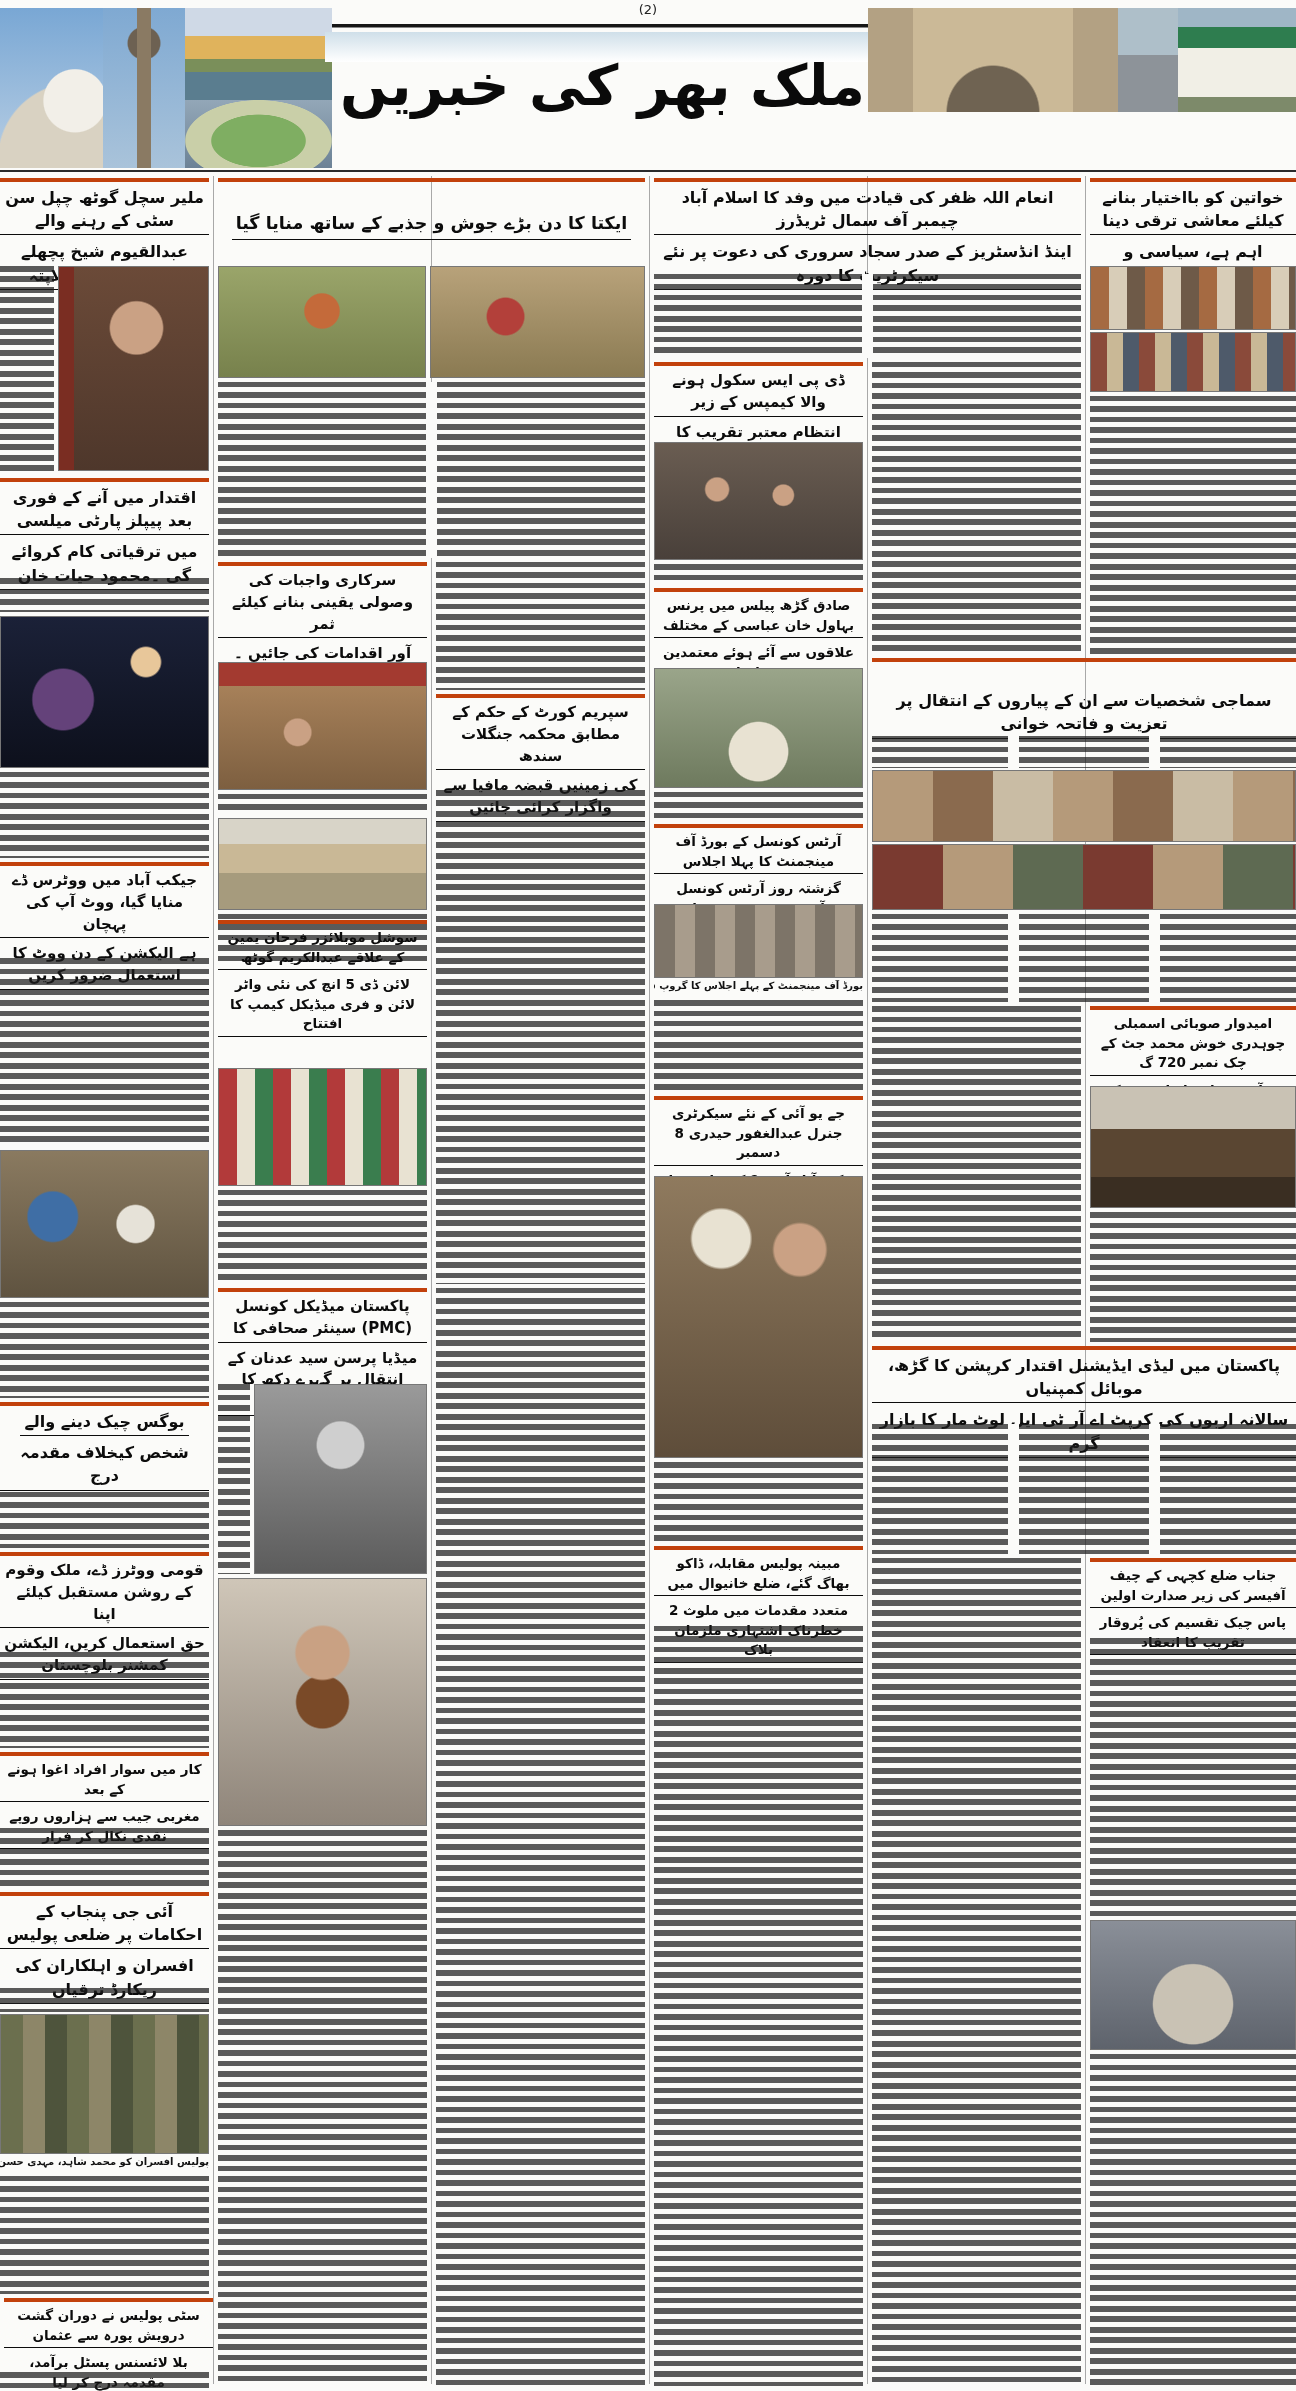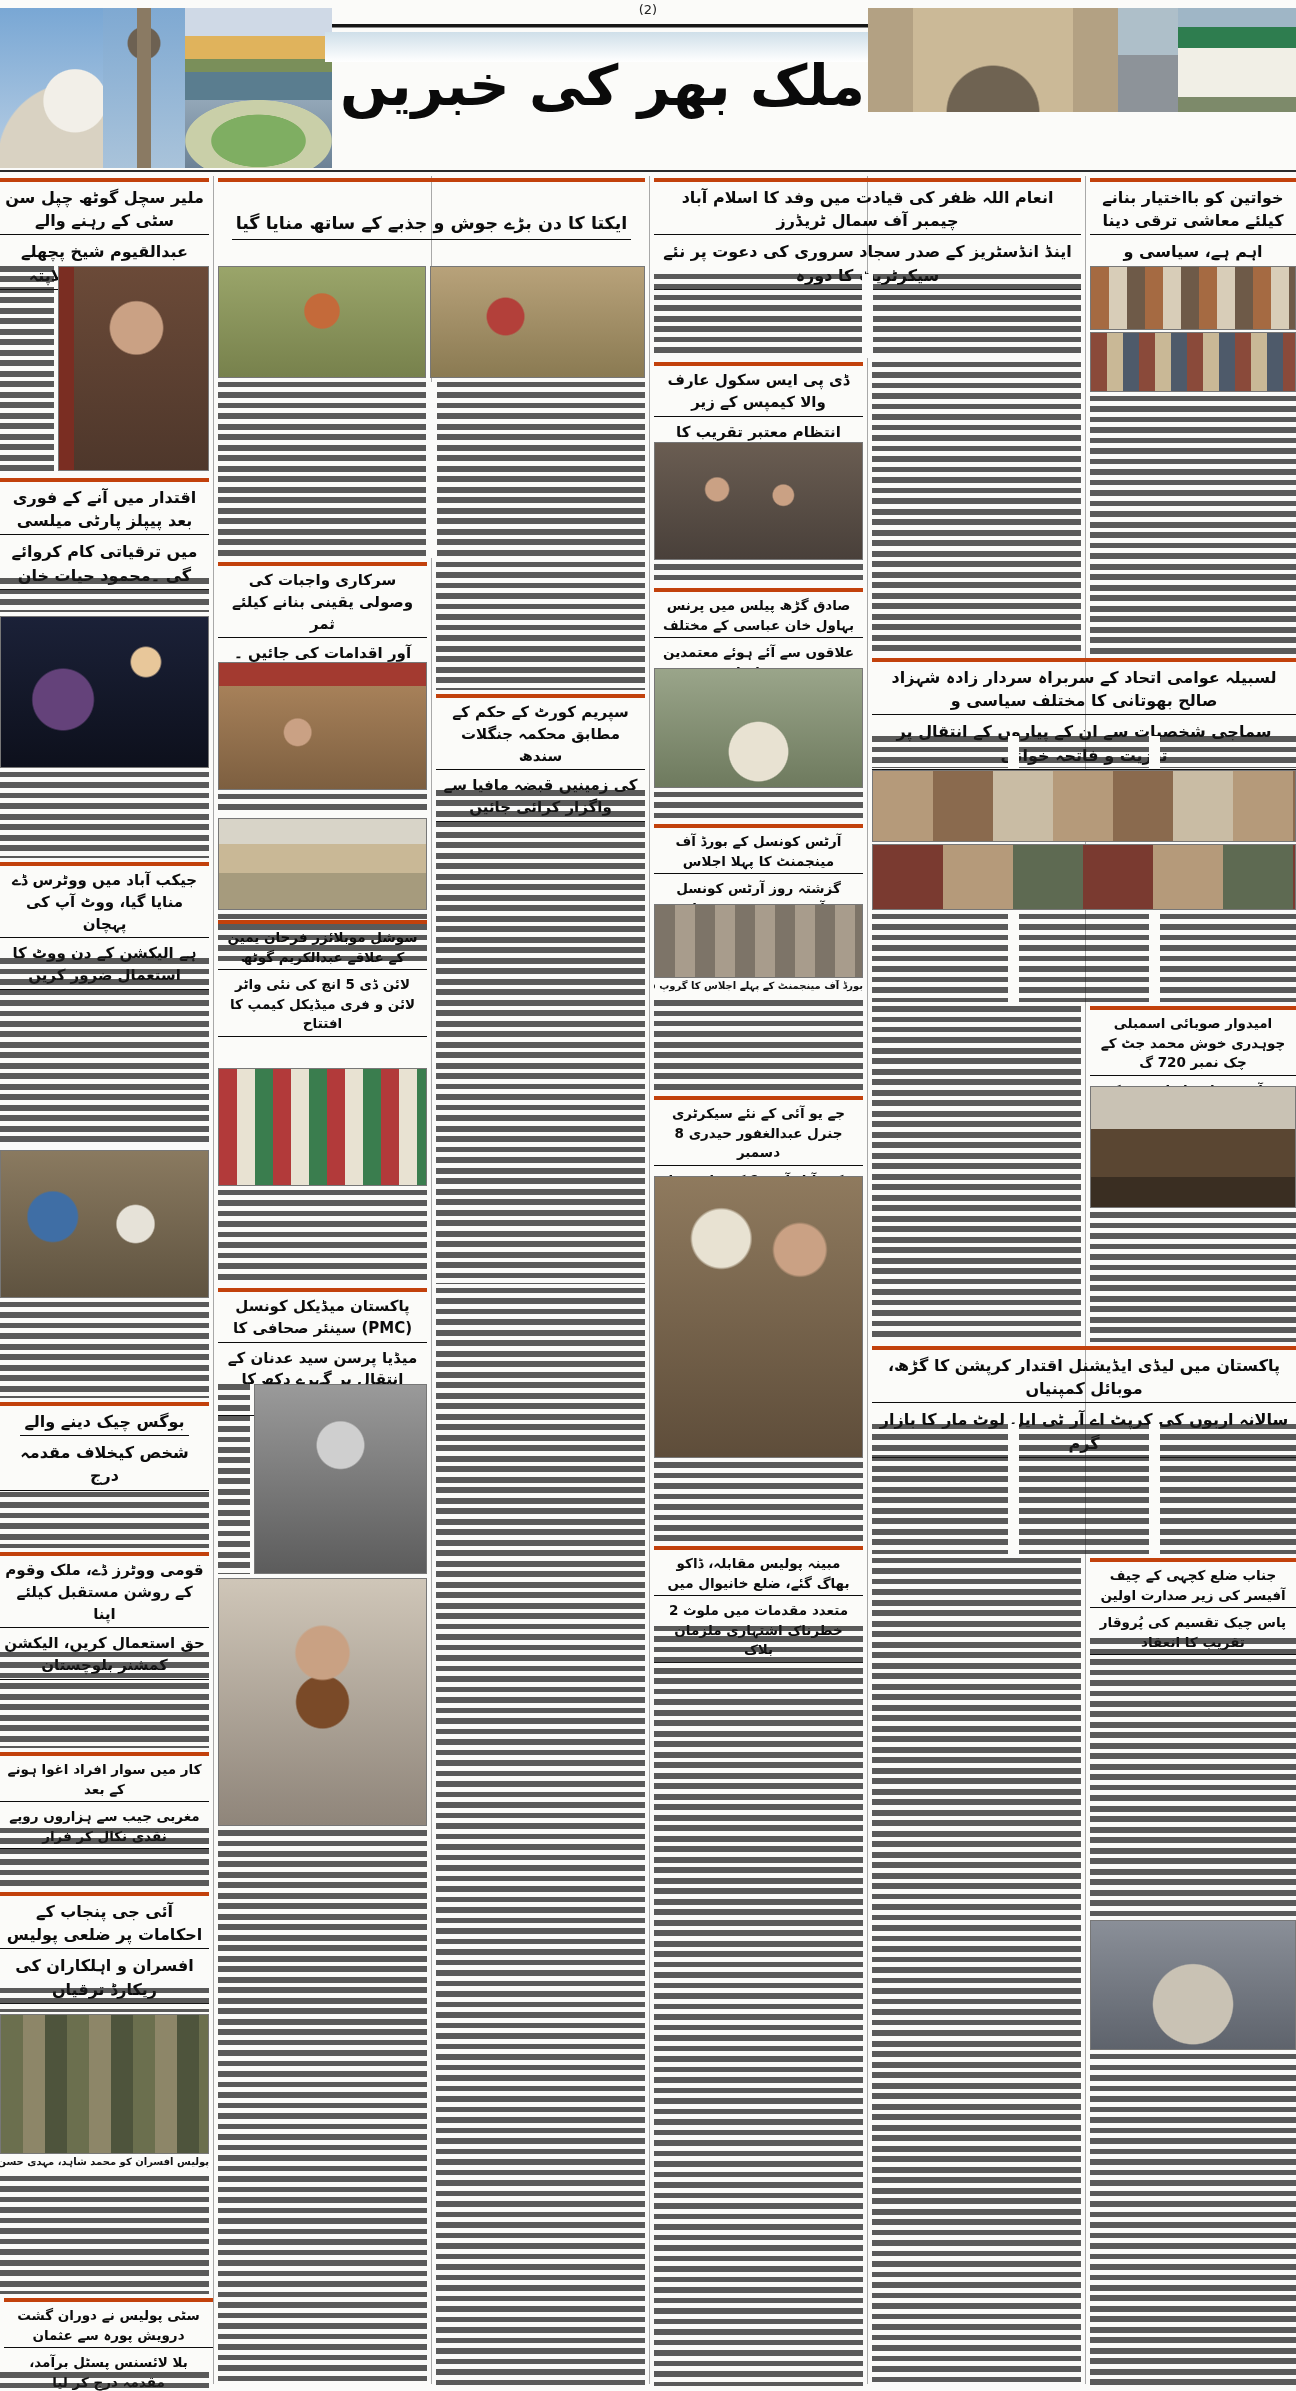--- a/index.html
+++ b/index.html
@@ -294,21 +294,21 @@
 <div class="ab gk" id="c3g1"></div>
 <div class="ab gk" id="c3g2"></div>
 
 <div class="ab story hl f16" id="s14h">
   <span class="l">انعام اللہ ظفر کی قیادت میں وفد کا اسلام آباد چیمبر آف سمال ٹریڈرز</span><br>
   <span class="l">اینڈ انڈسٹریز کے صدر سجاد سروری کی دعوت پر نئے سیکرٹریٹ کا دورہ</span>
 </div>
 <div class="ab gk c2" id="s14g"></div>
 
 <div class="ab story hl f15" id="s15h">
-  <span class="l">ڈی پی ایس سکول عارف والا کیمپس کے زیر</span><br>
+  <span class="l">ڈی پی ایس سکول ہونے والا کیمپس کے زیر</span><br>
   <span class="l">انتظام معتبر تقریب کا انعقاد کیا گیا</span>
 </div>
 <div class="ab ph" id="s15p"></div>
 <div class="ab gk" id="s15g"></div>
 
 <div class="ab story hl f14" id="s16h">
   <span class="l">صادق گڑھ پیلس میں پرنس بہاول خان عباسی کے مختلف</span><br>
   <span class="l">علاقوں سے آئے ہوئے معتمدین سے ملاقات</span>
 </div>
 <div class="ab ph" id="s16p"></div>
@@ -338,21 +338,21 @@
 <div class="ab story hl f16" id="s20h">
   <span class="l">خواتین کو بااختیار بنانے کیلئے معاشی ترقی دینا</span><br>
   <span class="l">اہم ہے، سیاسی و سماجی رہنما ورسل سوسائٹی</span>
 </div>
 <div class="ab ph" id="s20pa"></div>
 <div class="ab ph" id="s20pb"></div>
 <div class="ab gk" id="s20g"></div>
 <div class="ab gk" id="s20g2"></div>
 
 <div class="ab story hl f16" id="s21h">
-  <span class="l">لسبیلہ عوامی اتحاد کے سربراہ سردار زادہ شہزاد صالح بھوتانی کا مختلف سیاسی و</span><br>
+  <br>
   <span class="l">سماجی شخصیات سے ان کے پیاروں کے انتقال پر تعزیت و فاتحہ خوانی</span>
 </div>
 <div class="ab gk c3" id="s21g1"></div>
 <div class="ab ph" id="s21pa"></div>
 <div class="ab ph" id="s21pb"></div>
 <div class="ab gk c3" id="s21g2"></div>
 <div class="ab gk" id="c5g1"></div>
 
 <div class="ab story hl f14" id="s22h">
   <span class="l">امیدوار صوبائی اسمبلی چوہدری خوش محمد جٹ کے چک نمبر 720 گ</span><br>

